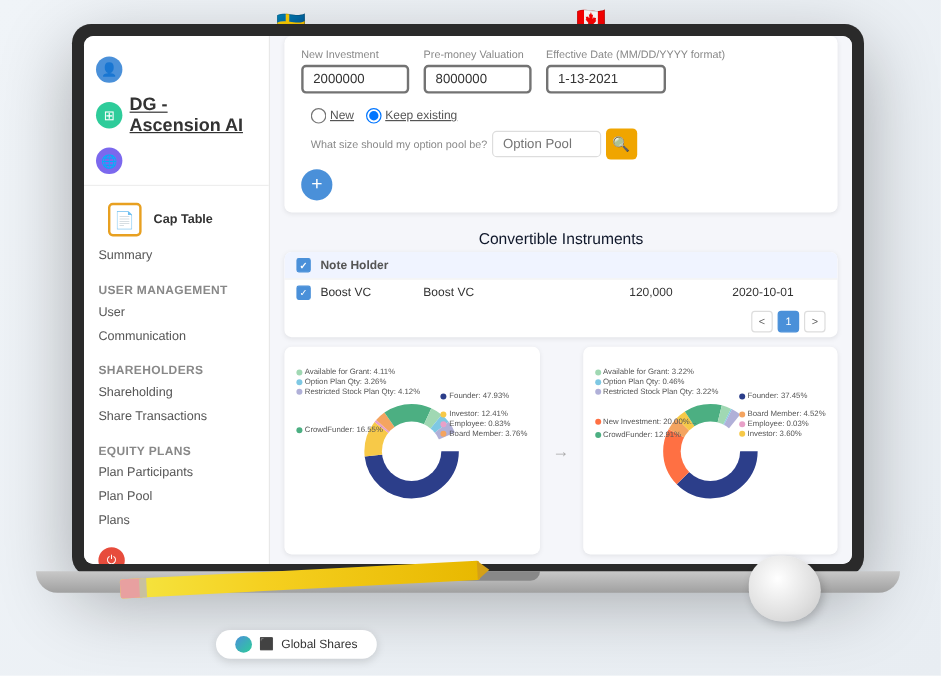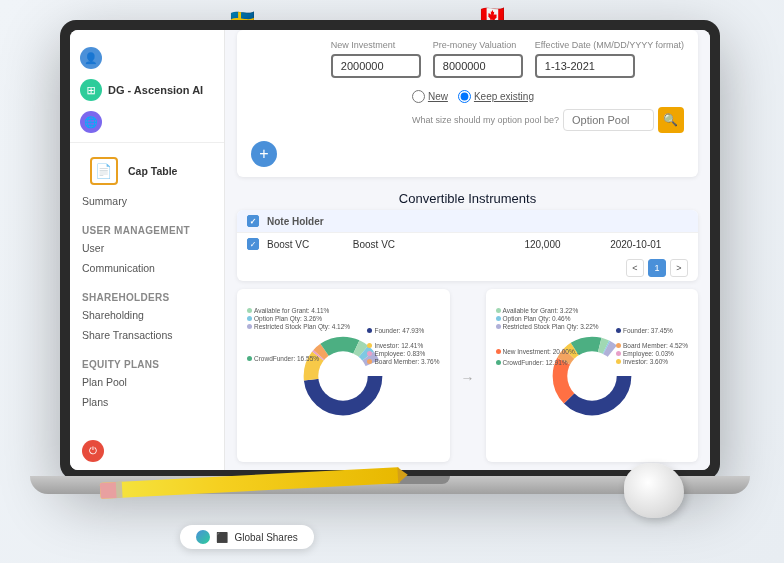--- a/index.html
+++ b/index.html
@@ -87,24 +87,25 @@
       align-items: center;
       justify-content: center;
       font-size: 11px;
       color: white;
       flex-shrink: 0;
     }
     .icon-circle.blue { background: #4a90d9; }
     .icon-circle.teal { background: #2ecc9a; }
     .icon-circle.purple { background: #7b68ee; }
     .company-name {
-      font-size: 11px;
+      font-size: 15px;
       font-weight: 600;
       color: #333;
       margin-left: 6px;
+      text-decoration: underline;
     }
 
     .sidebar-section {
       padding: 4px 0;
     }
     .sidebar-section-title {
       font-size: 10px;
       font-weight: 700;
       color: #888;
       padding: 6px 12px 2px;
@@ -174,21 +175,20 @@
       margin: 0 12px 8px;
       border-radius: 6px;
       padding: 10px 14px;
       box-shadow: 0 1px 4px rgba(0,0,0,0.08);
     }
     .form-row {
       display: flex;
       align-items: flex-end;
       gap: 12px;
       flex-wrap: wrap;
-      justify-content: flex-end;
     }
     .form-group {
       display: flex;
       flex-direction: column;
       gap: 2px;
     }
     .form-label {
       font-size: 9px;
       color: #888;
       margin-bottom: 2px;
@@ -502,20 +502,23 @@
         <div class="sidebar-item">
           <span>Shareholding</span>
         </div>
         <div class="sidebar-item">
           <span>Share Transactions</span>
         </div>
       </div>
 
       <div class="sidebar-section">
         <div class="sidebar-section-title">Equity Plans</div>
+        <div class="sidebar-item">
+          <span>Plan Participants</span>
+        </div>
         <div class="sidebar-item">
           <span>Plan Pool</span>
         </div>
         <div class="sidebar-item">
           <span>Plans</span>
         </div>
       </div>
 
       <div class="power-btn">
         <div class="power-circle">⏻</div>

